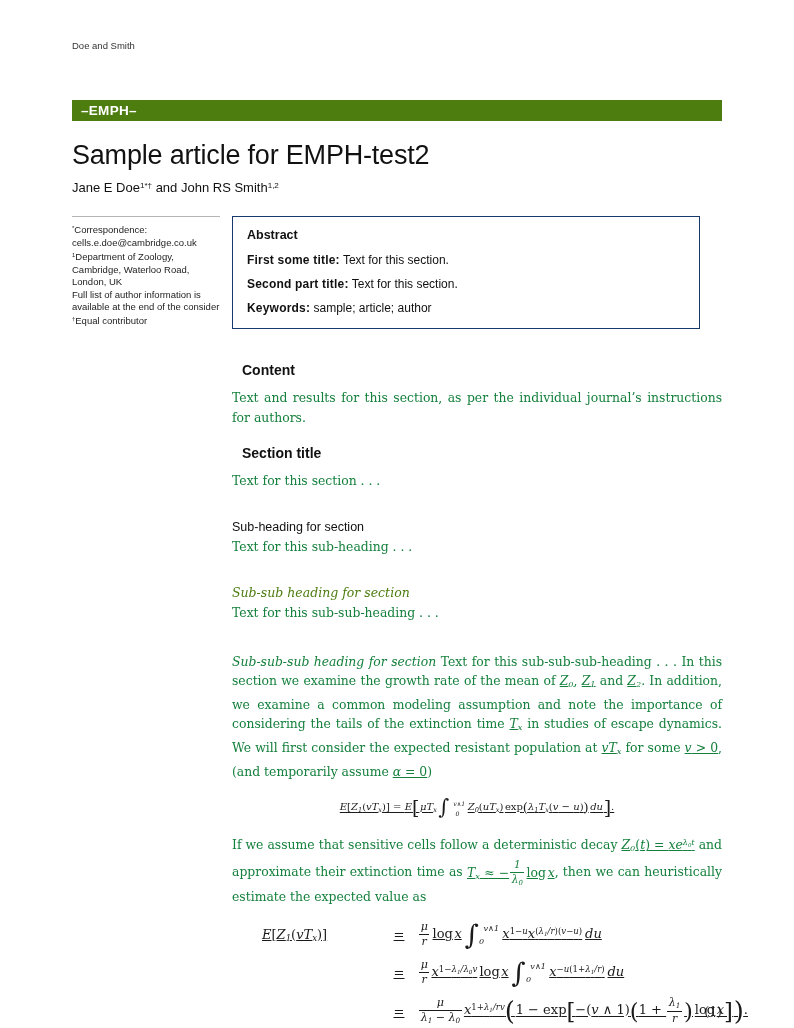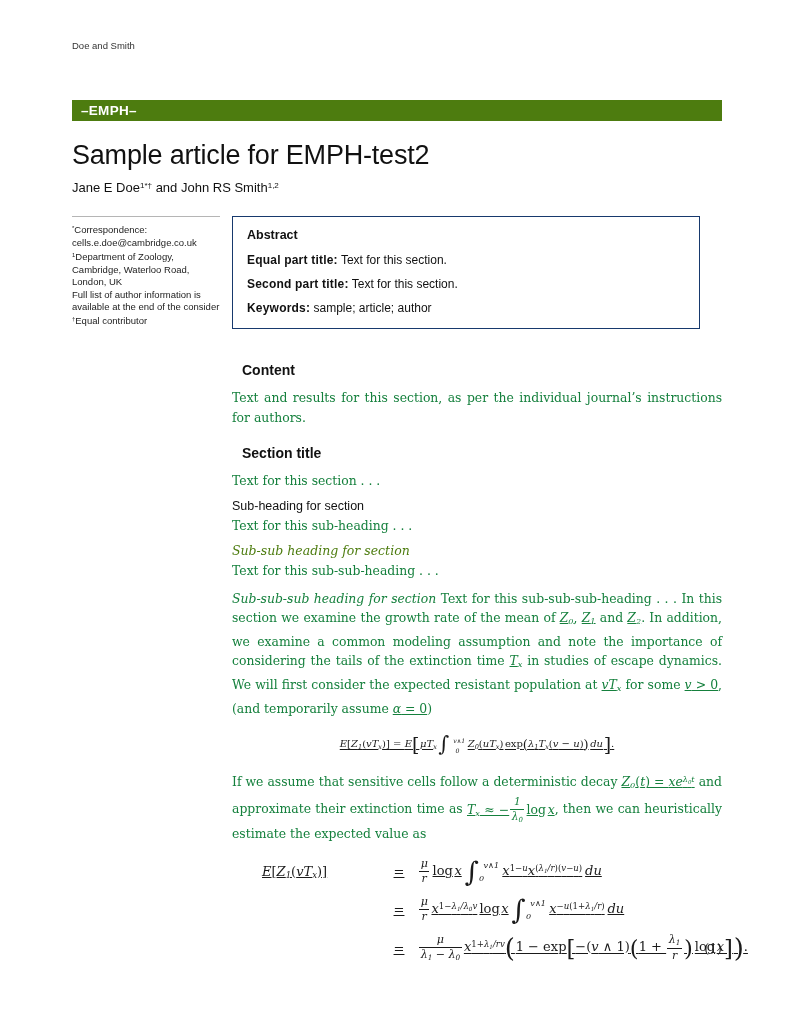--- a/index.html
+++ b/index.html
@@ -24,21 +24,21 @@
   .abs-h{font-size:12.5px;font-weight:bold;margin:3px 0 11px 0;color:#111;}
   .absitem{font-size:12px;line-height:15px;margin:9px 0 0 0;color:#111;}
   .absitem b{letter-spacing:.2px;}
 
   .main{margin-left:160px;width:490px;margin-top:33px;}
   .sec{margin:10px;font:bold 14px "Liberation Sans",sans-serif;color:#111;}
   .sub-h{font:12.5px "Liberation Sans",sans-serif;color:#111;margin:0;}
   .subsub-h{font:italic 12.5px "DejaVu Serif",serif;color:#4d7c0f;margin:0;}
   .para{margin:3px 0 0 0;font:12.4px "DejaVu Serif",serif;line-height:19.5px;text-align:justify;color:#15803d;}
   .gap1{margin-top:18px;}
-  .gap2{margin-top:8px;}
+  .gap2{margin-top:29px;}
 
   
   .rt{}
   .ri{font-style:italic;font-family:"DejaVu Serif",serif;}
   .rsup{font-size:.62em;vertical-align:.55em;}
 
   
   .math{font-family:"DejaVu Serif",serif;text-decoration:underline;}
   .math .mi{font-style:italic;}
   .math .mr{font-style:normal;}
@@ -87,21 +87,21 @@
         <div class="side-line"><span class="rsup">1</span><span class="rt">Department of Zoology,</span></div>
         <div class="side-line"><span class="rt">Cambridge, Waterloo Road,</span></div>
         <div class="side-line"><span class="rt">London, UK</span></div>
         <div class="side-line"><span class="rt">Full list of author information is</span></div>
         <div class="side-line"><span class="rt">available at the end of the consider</span></div>
         <div class="side-line"><span class="rsup">†</span><span class="rt">Equal contributor</span></div>
       </div>
     <div class="absbox">
       <div class="abs-h">Abstract</div>
       <div class="absitem">
-        <b>Equal part title:</b>
+        <b>First some title:</b>
         <span>Text for this section.</span>
       </div>
       <div class="absitem">
         <b>Second part title:</b>
         <span>Text for this section.</span>
       </div>
       <div class="absitem">
         <b>Keywords:</b>
         <span>sample; article; author</span>
       </div>

